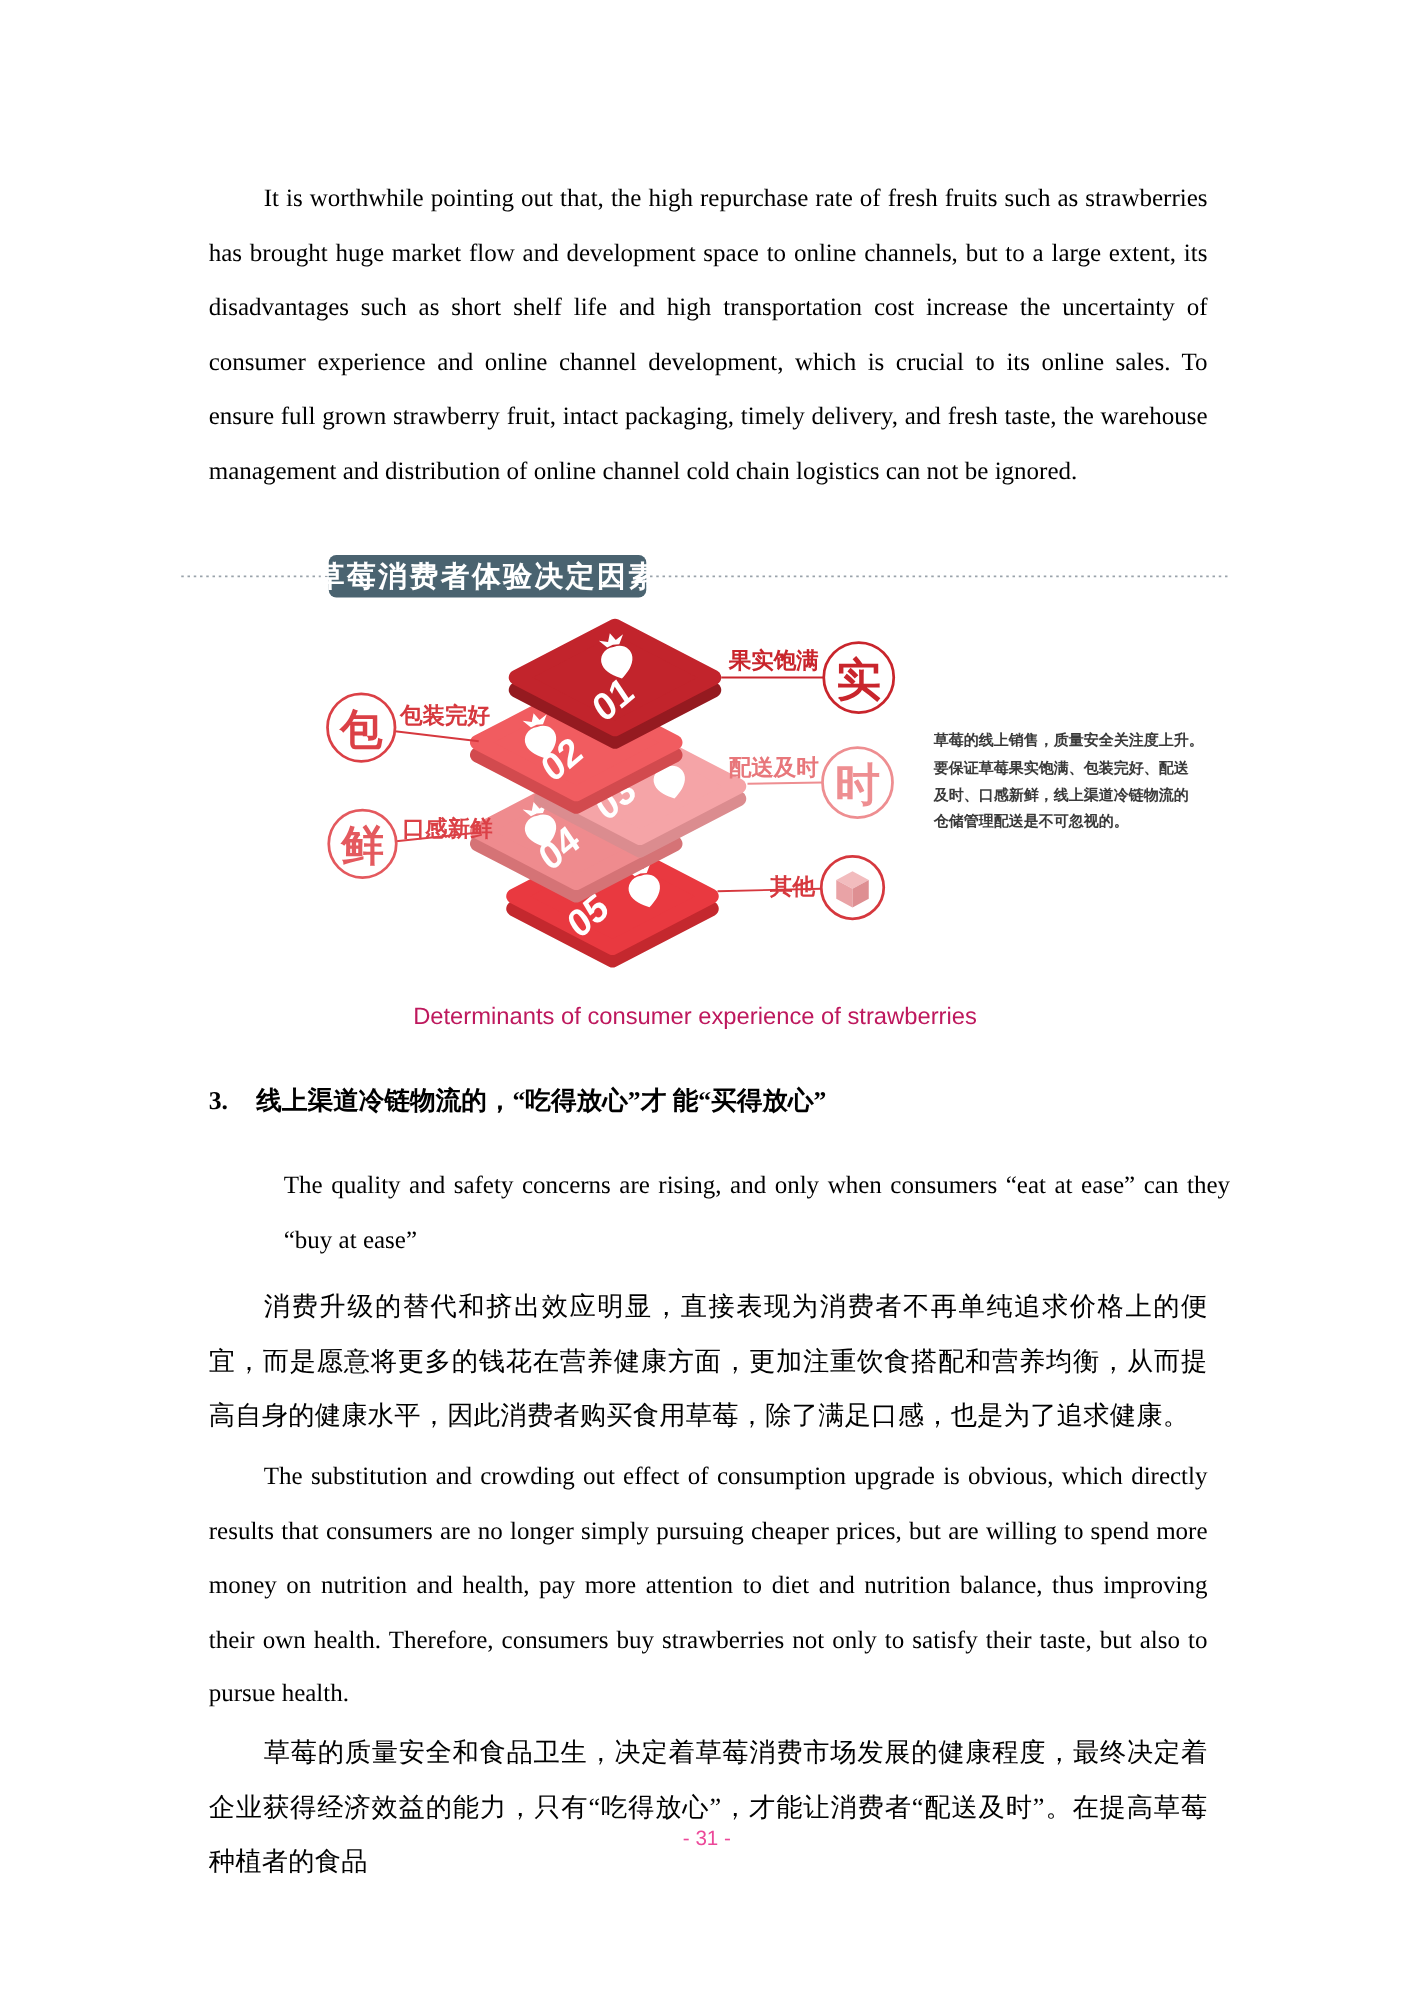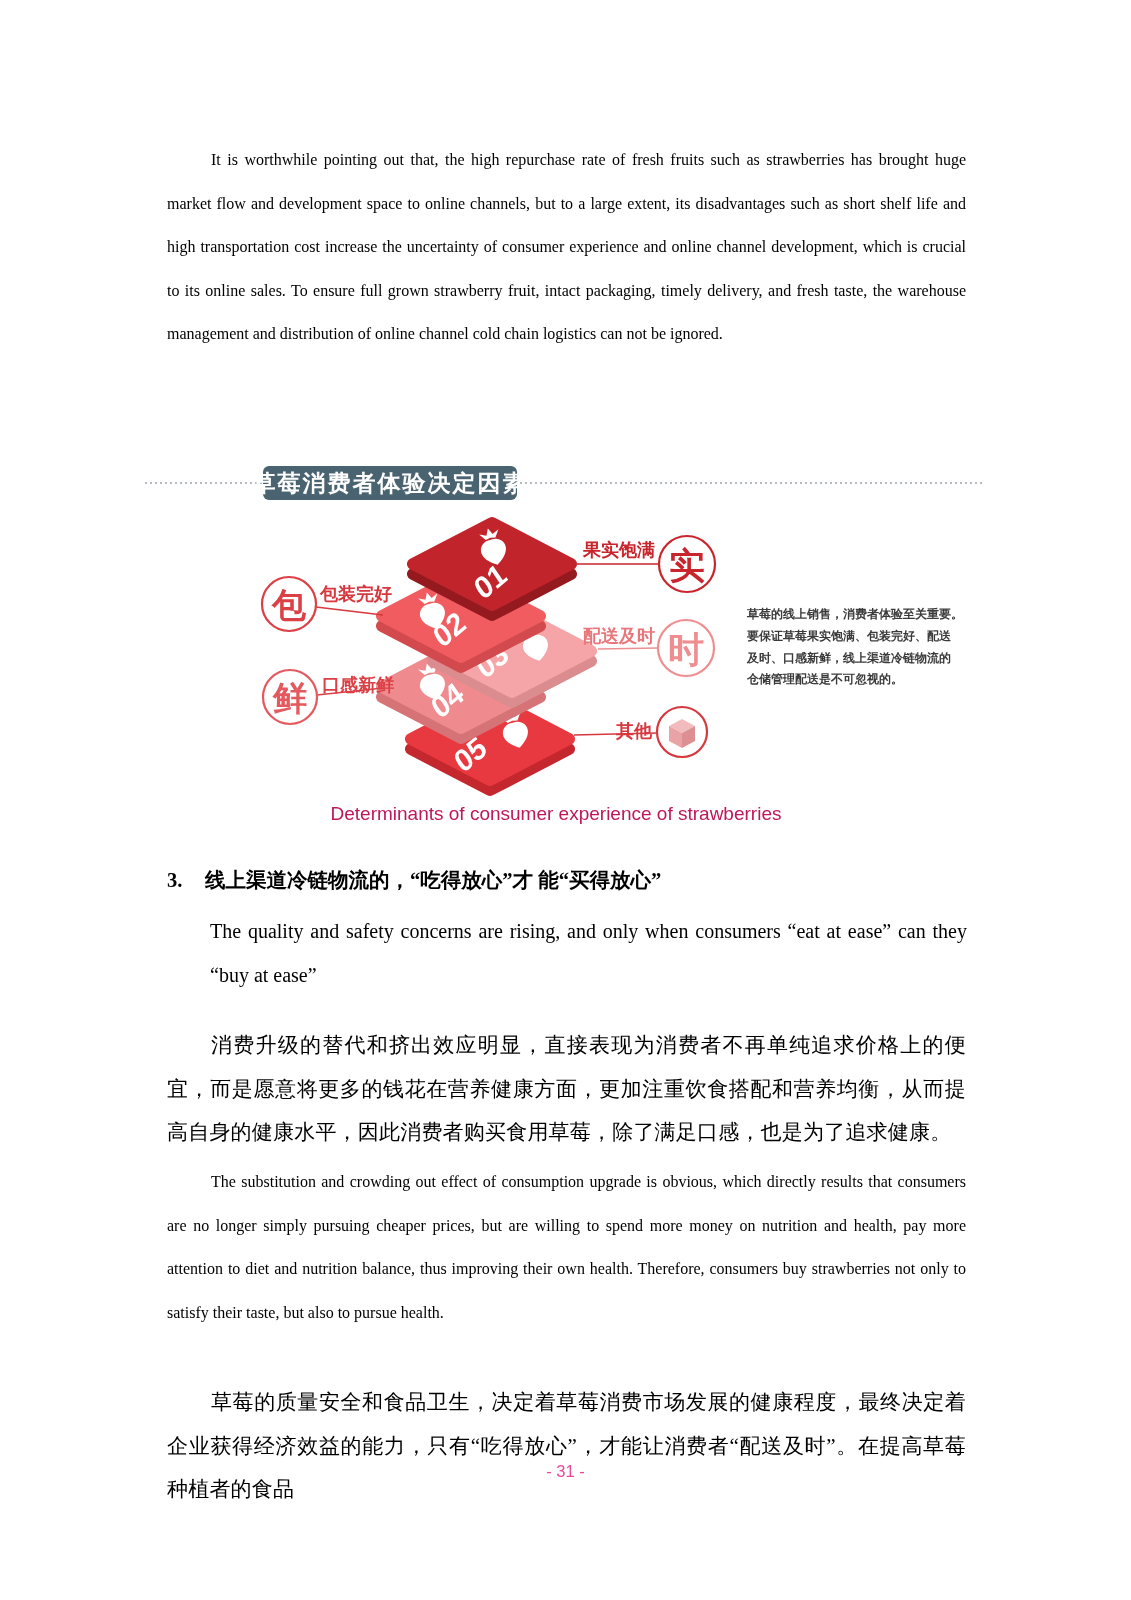--- a/index.html
+++ b/index.html
@@ -1,35 +1,35 @@
 <!DOCTYPE html>
 <html><head>
 <meta charset="utf-8">
 <style>
   html,body{margin:0;padding:0;background:#9a9a9a;}
   .page{position:relative;width:1131px;height:1600px;margin:0 auto;background:#ffffff;
         overflow:hidden;font-family:"Liberation Serif",serif;color:#000;}
   .para{position:absolute;left:167px;width:799px;text-align:justify;line-height:43.5px;margin:0;}
-  .en{font-size:16px;}
+  .en{font-size:20px;}
   .cn{font-size:21px;letter-spacing:.2px;}
   .ind{text-indent:44px;}
   #para1{top:138px;}
   #pcn1{top:1024px;}
   #pen2{top:1160px;}
   #pcn2{top:1381px;}
-  .figure{position:absolute;left:0;top:452px;width:1131px;height:352px;}
+  .figure{position:absolute;left:0;top:430px;width:1131px;height:352px;}
   .fig-svg{position:absolute;left:0;top:0;}
   .fig-title{font-family:"Liberation Serif",serif;font-weight:bold;letter-spacing:2px;}
   .note{position:absolute;left:747px;top:152px;width:220px;font-weight:bold;
         font-size:12px;line-height:21.8px;color:#3a3a3a;font-family:"Liberation Serif",serif;}
   .caption{position:absolute;top:803px;left:0;width:1112px;text-align:center;margin:0;
            font-family:"Liberation Sans",sans-serif;font-size:19px;color:#be185d;}
   .heading{position:absolute;top:866px;left:167px;margin:0;font-size:20.5px;font-weight:bold;}
   .heading .num{display:inline-block;width:38px;}
-  .sub{position:absolute;top:910px;left:210px;width:757px;margin:0;text-align:justify;
+  .sub{position:absolute;top:910px;left:210px;width:757px;margin:17px;text-align:justify;
        line-height:43.5px;font-size:20px;}
   .pagenum{position:absolute;top:1462px;left:0;width:1131px;text-align:center;
            font-family:"Liberation Sans",sans-serif;font-size:16.5px;color:#ec4899;}
   
   .dd{stroke-width:12;stroke-linejoin:round;}
   .d1t{fill:#c2242c;stroke:#c2242c}.d1s{fill:#951a20;stroke:#951a20}
   .d2t{fill:#f15c60;stroke:#f15c60}.d2s{fill:#d24a4e;stroke:#d24a4e}
   .d3t{fill:#f5a4a7;stroke:#f5a4a7}.d3s{fill:#db8c8f;stroke:#db8c8f}
   .d4t{fill:#ef8b8e;stroke:#ef8b8e}.d4s{fill:#d57376;stroke:#d57376}
   .d5t{fill:#e93940;stroke:#e93940}.d5s{fill:#c4282e;stroke:#c4282e}
@@ -126,21 +126,21 @@
         <circle cx="682" cy="280" r="25" fill="#ffffff" stroke="#d6383e" stroke-width="2.2"></circle>
         <g transform="translate(682,280)">
           <path d="M0,-13 L13,-6 L0,1 L-13,-6 Z" fill="#f2bcbe"></path>
           <path d="M-13,-6 L0,1 L0,16 L-13,9 Z" fill="#e9a3a6"></path>
           <path d="M13,-6 L0,1 L0,16 L13,9 Z" fill="#de8f92"></path>
         </g>
       </g>
     </svg>
 
     <div class="note">
-      <div>草莓的线上销售，消费者体验至关重要。</div>
+      <div>草莓的线上销售，质量安全关注度上升。</div>
       <div>要保证草莓果实饱满、包装完好、配送</div>
       <div>及时、口感新鲜，线上渠道冷链物流的</div>
       <div>仓储管理配送是不可忽视的。</div>
     </div>
   </div>
 
   <p class="caption">Determinants of consumer experience of strawberries</p>
 
   <h3 class="heading">
     <span class="num">3.</span><span>线上渠道冷链物流的，“吃得放心”才 能“买得放心”</span>

